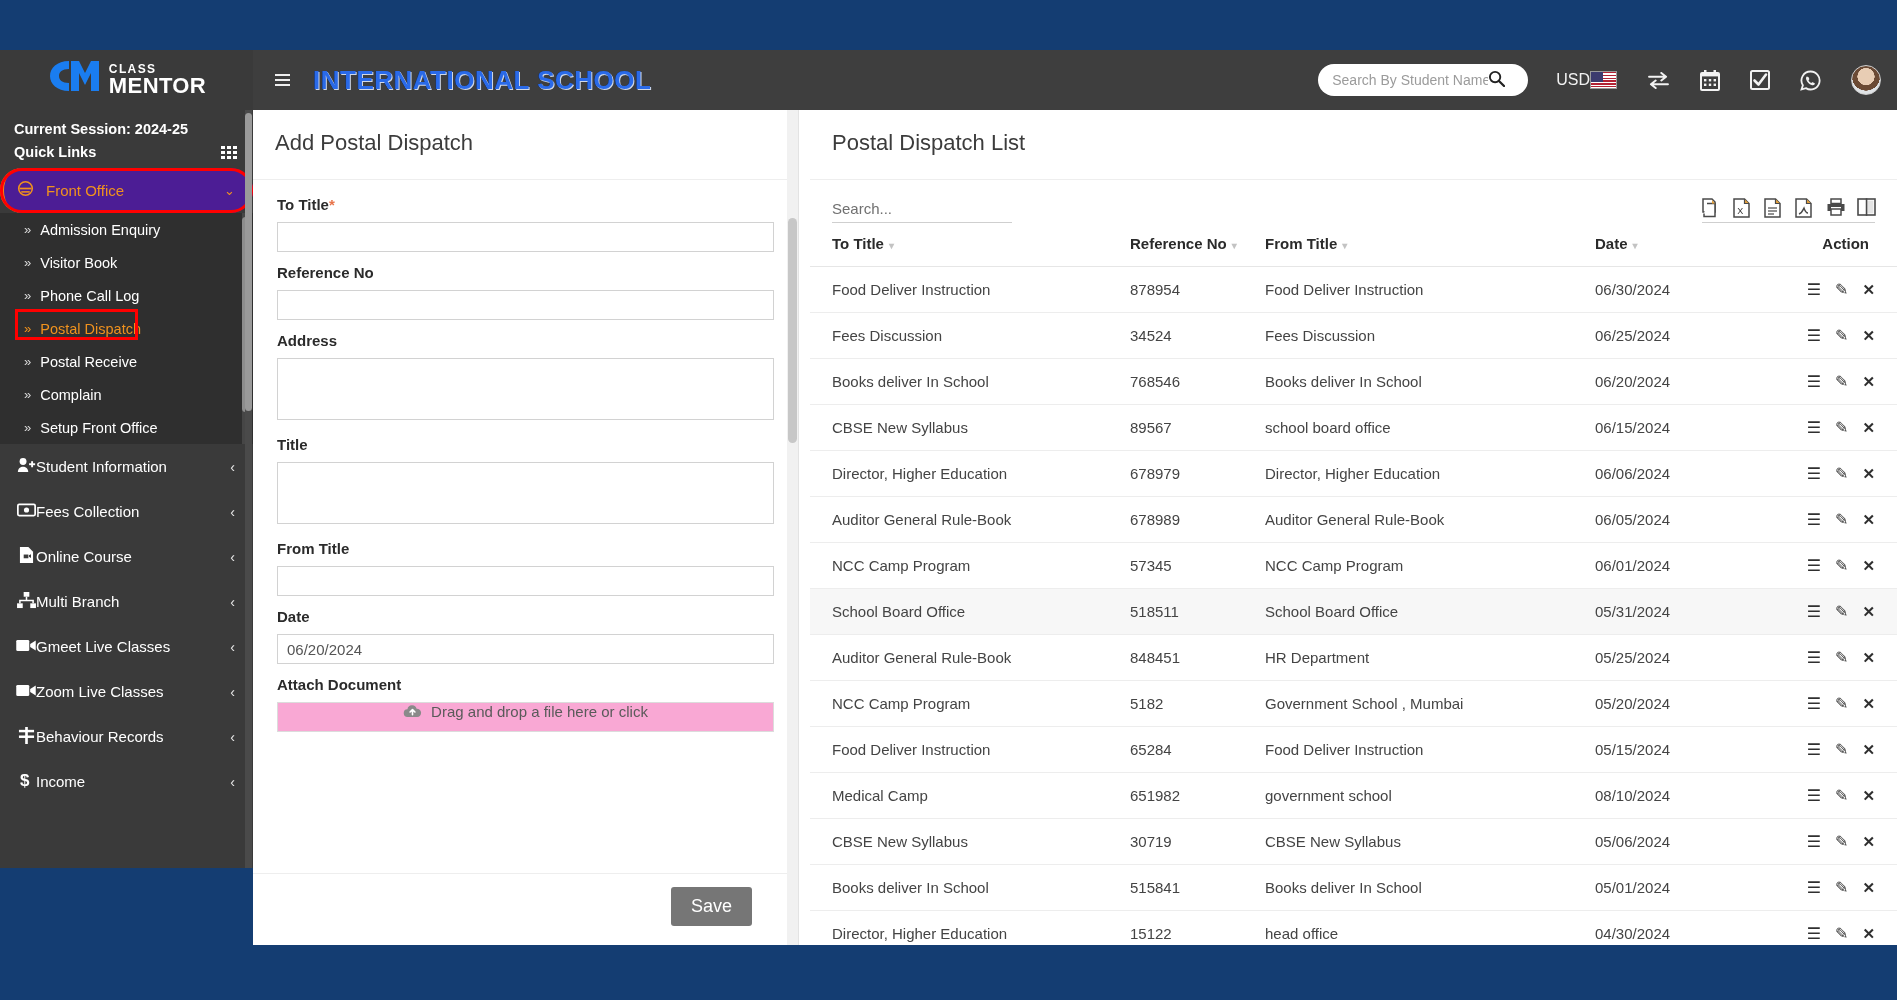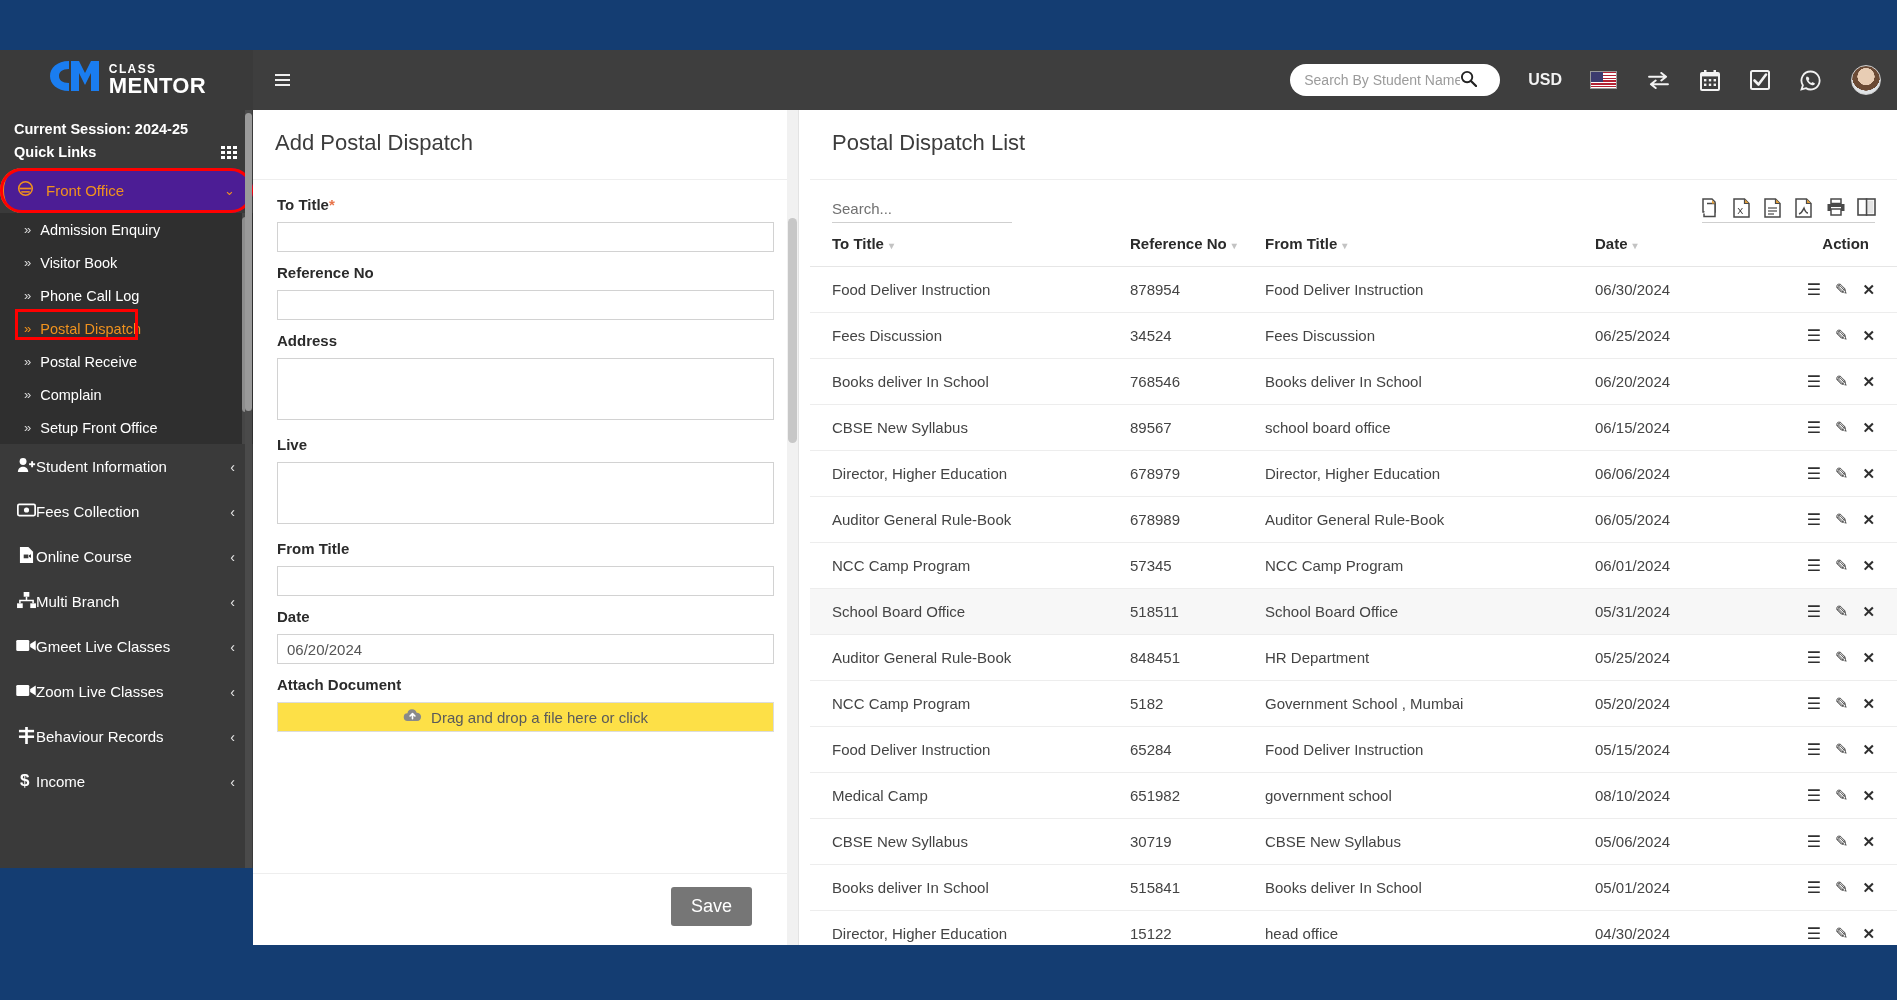--- a/index.html
+++ b/index.html
@@ -114,21 +114,21 @@
   #search-wrap {
     width:210px; height:32px; background:#ffffff; border-radius:17px;
     display:flex; align-items:center; padding:0 12px 0 14px; margin-right:28px;
   }
   #search-wrap input {
     border:none; outline:none; font-size:14px; color:#333;
     width:156px; font-family:"Liberation Sans", sans-serif; background:transparent;
   }
   #search-wrap input::placeholder { color:#9b9b9b; }
   .hi { color:#f2f2f2; display:flex; align-items:center; justify-content:center; }
-  #usd-label { font-size:16px; font-weight:bold; color:#f2f2f2; margin-right:28px; }
+  #usd-label { font-size:16px; font-weight:normal; color:#f2f2f2; }
   #flag { width:27px; height:18px; margin-right:30px; position:relative; overflow:hidden; border:0.5px solid #999; }
   #flag .stripes { position:absolute; inset:0;
      background:repeating-linear-gradient(to bottom,#b22234 0,#b22234 1.4px,#ffffff 1.4px,#ffffff 2.8px); }
   #flag .canton { position:absolute; left:0; top:0; width:12px; height:9.7px; background:#3c3b6e; }
   .icon-btn { margin-right:30px; font-size:21px; color:#f2f2f2; }
   #avatar {
     width:30px; height:30px; border-radius:50%;
     background:radial-gradient(circle at 50% 38%, #e8cdb4 0 38%, #6b4a34 39% 62%, #dfe3e6 63%);
     border:1px solid #cfcfcf;
   }
@@ -154,22 +154,22 @@
     width:100%; height:30px; border:1px solid #d2d2d2; background:#fff;
     outline:none; font-size:15px; color:#555; padding:0 9px;
     font-family:"Liberation Sans", sans-serif;
   }
   .fld-textarea {
     width:100%; height:62px; border:1px solid #d2d2d2; background:#fff;
     outline:none; resize:none; font-size:15px; color:#555; padding:6px 9px;
     font-family:"Liberation Sans", sans-serif;
   }
   #dropzone {
-    width:100%; height:30px; border:1px solid #dcdcdc; background:#fde047;
-    display:flex; align-items:center; justify-content:center; gap:9px;
+    width:100%; height:30px; border:1px solid #dcdcdc; background:#f9a8d4;
+    display:flex; justify-content:center; gap:9px;
     font-size:15px; color:#5a5a5a;
   }
   #dropzone .cloud { font-size:17px; color:#8a8a8a; }
   #form-footer {
     position:absolute; left:0; bottom:0; width:546px; height:72px;
     border-top:1px solid #eeeeee; background:#fff;
   }
   #save-btn {
     position:absolute; right:47px; top:13px;
     background:#767676; color:#ffffff; border:none; border-radius:3px;
@@ -399,20 +399,21 @@
   <div id="sidebar-track"></div>
   <div id="sidebar-scrollbar"></div>
 </div>
 
 <div id="header">
   <div id="hamburger">
       <i></i>
       <i></i>
       <i></i>
     </div>
+  <div id="school-title">INTERNATIONAL SCHOOL</div>
 
   <div id="header-right">
     <div id="search-wrap">
       <input type="text" placeholder="Search By Student Name" style="">
       <span>
         <svg width="17" height="17" viewBox="0 0 18 18">
             <circle cx="7.5" cy="7.5" r="5.5" fill="none" stroke="#222" stroke-width="2"></circle>
             <path d="M11.6 11.6 L17 17" stroke="#222" stroke-width="2.4" stroke-linecap="round"></path>
           </svg>
       </span>
@@ -479,21 +480,21 @@
         <span>To Title</span><span class="req">*</span>
       </div>
       <input class="fld-input" type="text" value="" style="">
 
       <div class="fld-label">Reference No</div>
       <input class="fld-input" type="text" value="" style="">
 
       <div class="fld-label">Address</div>
       <textarea class="fld-textarea" style=""></textarea>
 
-      <div class="fld-label">Live</div>
+      <div class="fld-label">Title</div>
       <textarea class="fld-textarea" style=""></textarea>
 
       <div class="fld-label">From Title</div>
       <input class="fld-input" type="text" value="" style="">
 
       <div class="fld-label">Date</div>
       <input class="fld-input" type="text" value="06/20/2024" style="">
 
       <div class="fld-label">Attach Document</div>
       <div id="dropzone">

